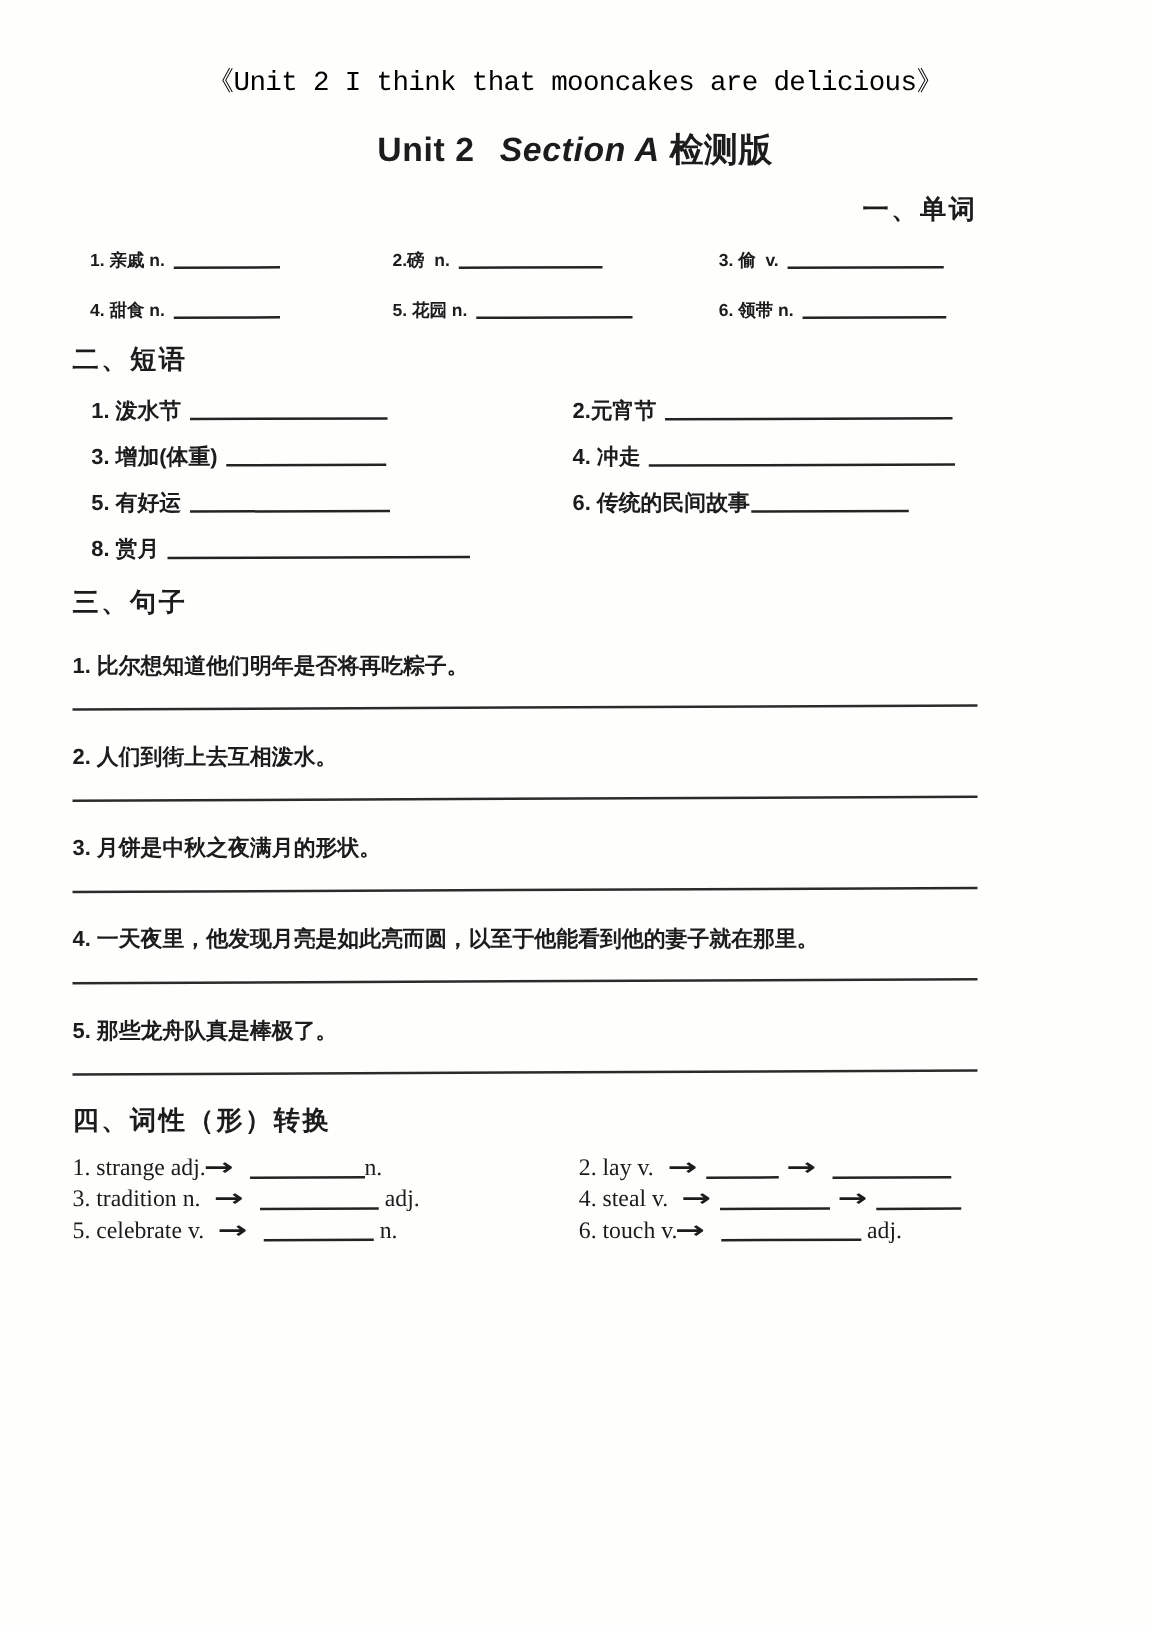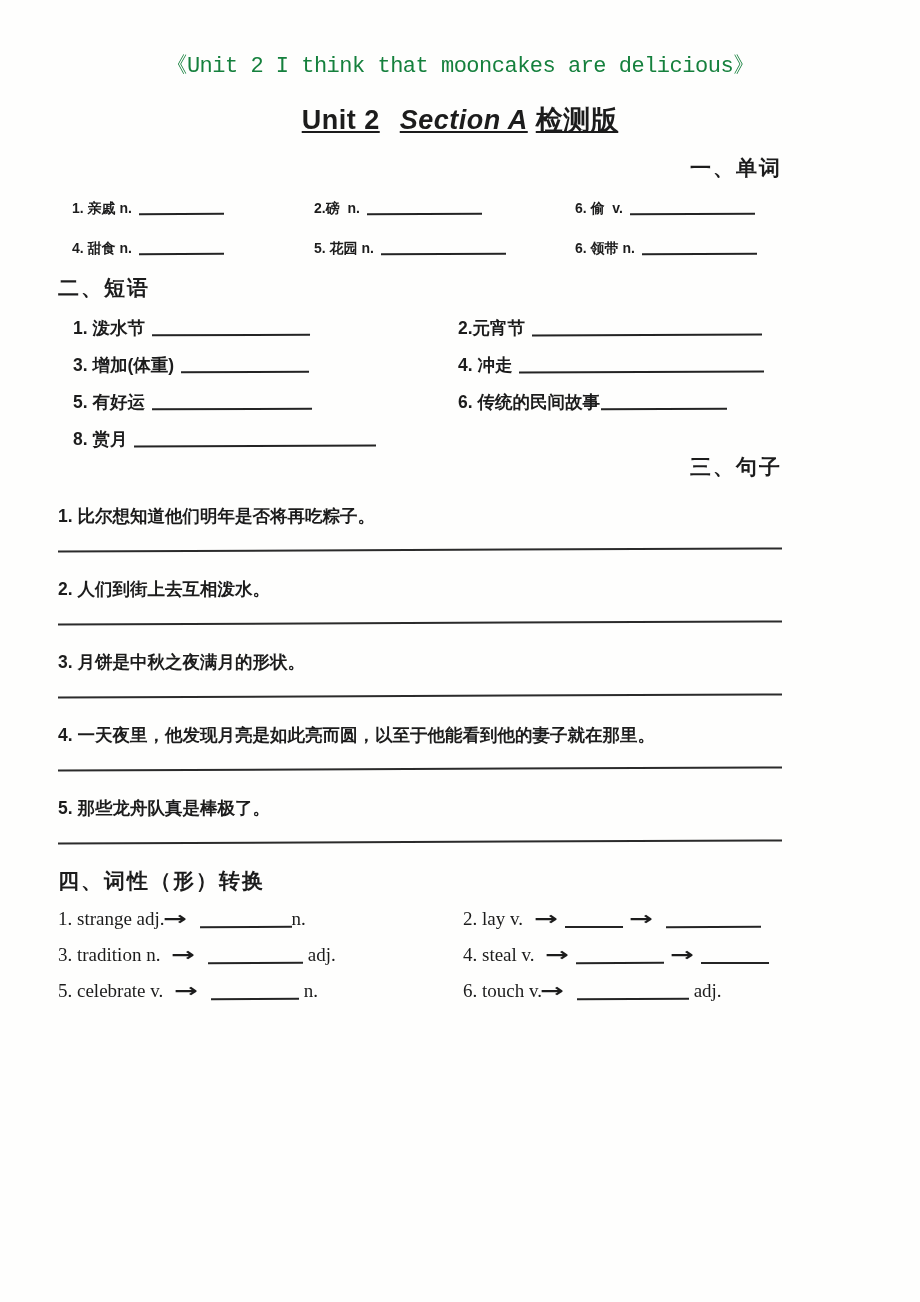--- a/index.html
+++ b/index.html
@@ -10,42 +10,41 @@
     color:#1c1c1c;
     font-family:"Liberation Sans", sans-serif;
     overflow:hidden;
   }
   .red-title{
     padding-top:50px;
     text-align:center;
     font-family:"Liberation Mono", monospace;
     font-size:22px;
     letter-spacing:-0.5px;
-    color:#15803d;
+    color:#000000;
     white-space:pre;
   }
   .doc-title{
     margin-top:22px;
     text-align:center;
     font-size:27px;
     font-weight:bold;
     letter-spacing:0.5px;
-    text-decoration:underline;
   }
   .doc-title .t-section{font-style:italic;margin:0 8px 0 20px;}
   .content{margin-left:58px;width:724px;}
   .sec-heading{
     font-size:21px;
     font-weight:bold;
     letter-spacing:2px;
     line-height:24px;
   }
   .h-words{margin-top:18px;text-align:right;}
   .h-phrases{margin-top:16px;}
-  .h-sentences{margin-top:4px;text-align:right;}
+  .h-sentences{margin-top:20px;}
   .h-conversion{margin-top:26px;}
   .lbl,.suffix{white-space:pre;}
   
   .blank{
     display:inline-block;
     border-bottom:2px solid #242424;
     height:14px;
     vertical-align:-2px;
     margin-left:7px;
     transform:rotate(-0.2deg);
@@ -90,21 +89,20 @@
     margin-top:21px;
     height:0;
     border-bottom:2px solid #2b2b2b;
     transform:rotate(-0.25deg);
   }
   
   .conv-grid{
     margin-top:13px;
     display:grid;
     grid-template-columns:405px 1fr;
-    row-gap:11px;
     font-family:"Liberation Serif", serif;
     font-size:19px;
     line-height:24px;
   }
   .arrow{
     display:inline-block;
     font-family:"DejaVu Sans", sans-serif;
     font-weight:bold;
     font-size:19px;
     transform:scaleX(1.5);
@@ -123,21 +121,21 @@
   <div class="doc-title">
     <span class="t-unit">Unit 2</span><span class="t-section">Section A</span><span class="t-sub">检测版</span>
   </div>
 
   <div class="content">
 
     <div class="sec-heading h-words">一、单词</div>
     <div class="words-grid">
       <div><span class="lbl">1. 亲戚 n.</span><span class="blank b85"></span></div>
       <div><span class="lbl">2.磅  n.</span><span class="blank b115"></span></div>
-      <div><span class="lbl">6. 偷  v.</span><span class="blank b125"></span></div>
+      <div><span class="lbl">3. 偷  v.</span><span class="blank b125"></span></div>
       <div><span class="lbl">4. 甜食 n.</span><span class="blank b85"></span></div>
       <div><span class="lbl">5. 花园 n.</span><span class="blank b125"></span></div>
       <div><span class="lbl">6. 领带 n.</span><span class="blank b115"></span></div>
     </div>
 
     <div class="sec-heading h-phrases">二、短语</div>
     <div class="phrases-grid">
       <div><span class="lbl">1. 泼水节</span><span class="blank b158"></span></div>
       <div><span class="lbl">2.元宵节</span><span class="blank b230"></span></div>
       <div><span class="lbl">3. 增加(体重)</span><span class="blank b128"></span></div>

